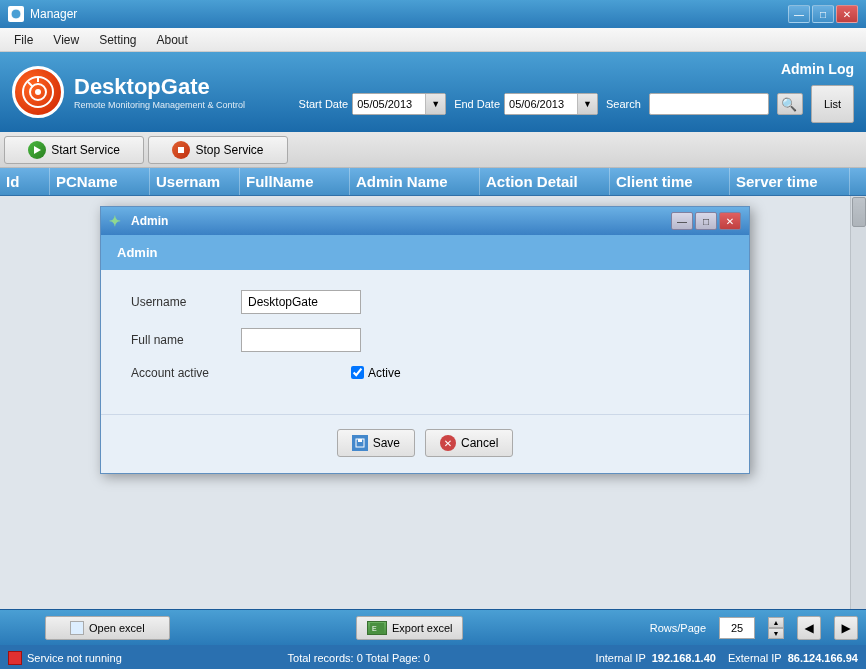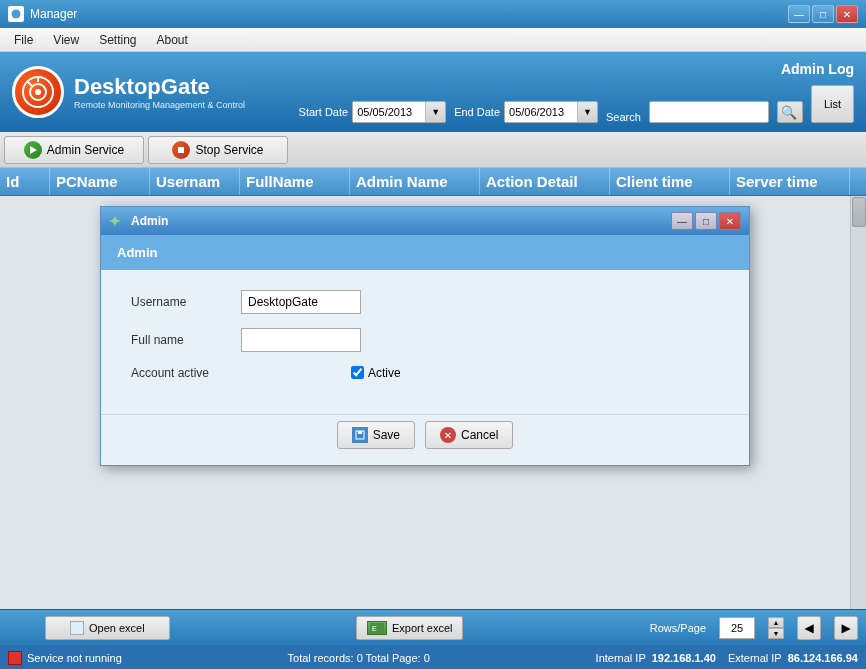--- a/index.html
+++ b/index.html
@@ -96,21 +96,21 @@
       align-items: flex-end;
       gap: 8px;
     }
     .admin-log-label {
       color: white;
       font-size: 14px;
       font-weight: bold;
     }
     .header-controls {
       display: flex;
-      align-items: flex-end;
+      align-items: center;
       gap: 8px;
     }
     .date-group {
       display: flex;
       align-items: center;
       gap: 4px;
     }
     .date-label { color: white; font-size: 11px; }
     .date-input-wrap {
       display: flex;
@@ -352,20 +352,21 @@
       display: flex;
       align-items: center;
       gap: 5px;
       height: 28px;
       padding: 0 14px;
       background: linear-gradient(to bottom, #f5f5f5, #e0e0e0);
       border: 1px solid #aaa;
       border-radius: 3px;
       cursor: pointer;
       font-size: 12px;
+      margin-top: 8px;
     }
     .save-icon-box {
       width: 16px; height: 16px;
       background: #4488cc;
       display: flex; align-items: center; justify-content: center;
       font-size: 9px; color: white;
     }
     .cancel-icon-box {
       width: 16px; height: 16px;
       background: #cc4444;
@@ -557,21 +558,21 @@
     </div>
   </div>
 
   <div class="toolbar">
     <button class="toolbar-btn">
       <div class="btn-icon start-icon">
         <svg width="10" height="10" viewBox="0 0 10 10">
             <polygon points="2,1 9,5 2,9" fill="white"></polygon>
           </svg>
       </div>
-      <span>Admin Service</span>
+      <span>Start Service</span>
     </button>
     <button class="toolbar-btn">
       <div class="btn-icon stop-icon">
         <svg width="10" height="10" viewBox="0 0 10 10">
             <rect x="2" y="2" width="6" height="6" fill="white"></rect>
           </svg>
       </div>
       <span>Stop Service</span>
     </button>
   </div>

